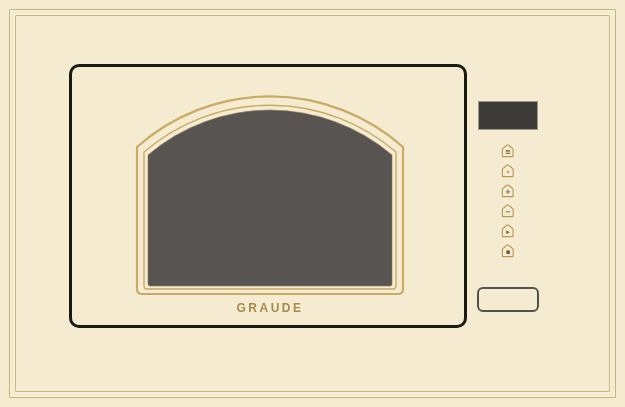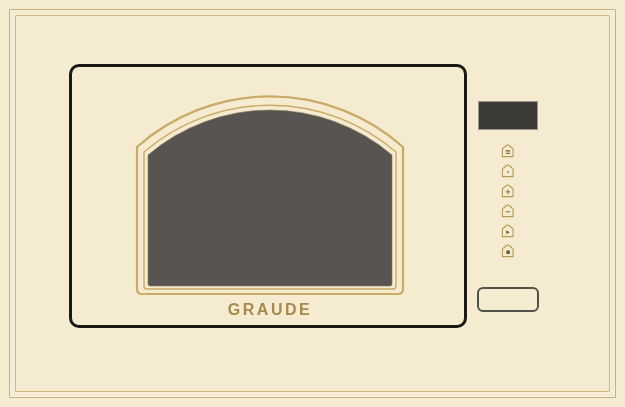--- a/index.html
+++ b/index.html
@@ -22,21 +22,21 @@
   }
   
   .door{
     position:absolute;left:69px;top:64px;width:398px;height:264px;
     box-sizing:border-box;border:3px solid #1b1914;border-radius:10px;
     background:#f5ebd1;
   }
   .window-svg{position:absolute;left:130px;top:90px;width:280px;height:210px;}
   .logo{
     position:absolute;left:130px;top:301px;width:280px;
-    text-align:center;font-size:16px;font-weight:bold;
+    text-align:center;font-size:12px;font-weight:bold;
     letter-spacing:2.5px;color:#a8894c;
   }
   
   .display{
     position:absolute;left:478px;top:101px;width:60px;height:29px;
     box-sizing:border-box;background:#3b3a37;border:1px solid #9b968b;
     color:#d8d3c2;font-size:9px;text-align:center;line-height:27px;
     letter-spacing:1px;
   }
   .btn-col{

